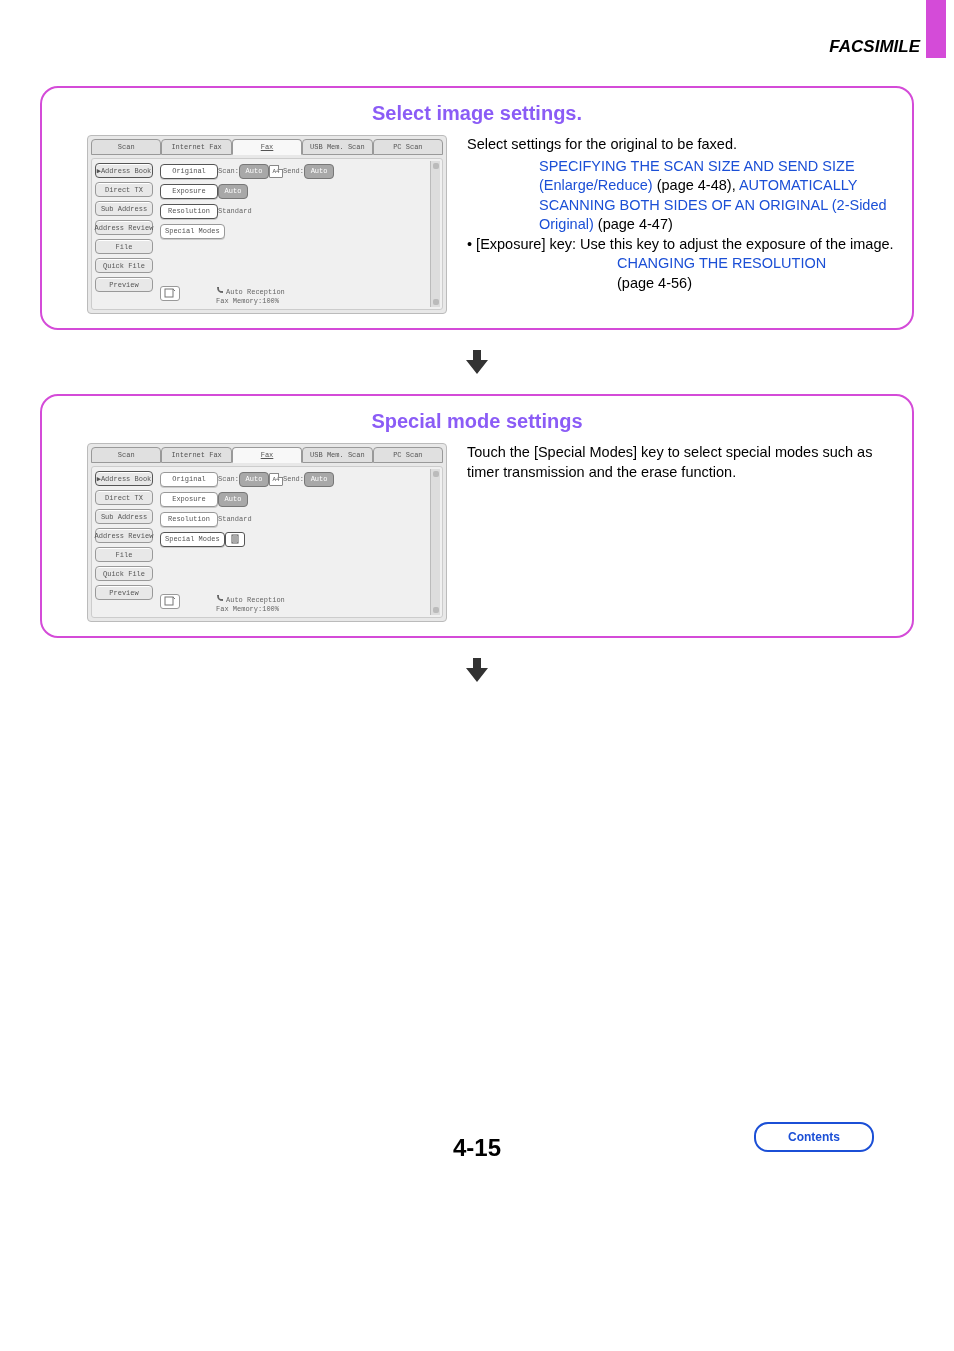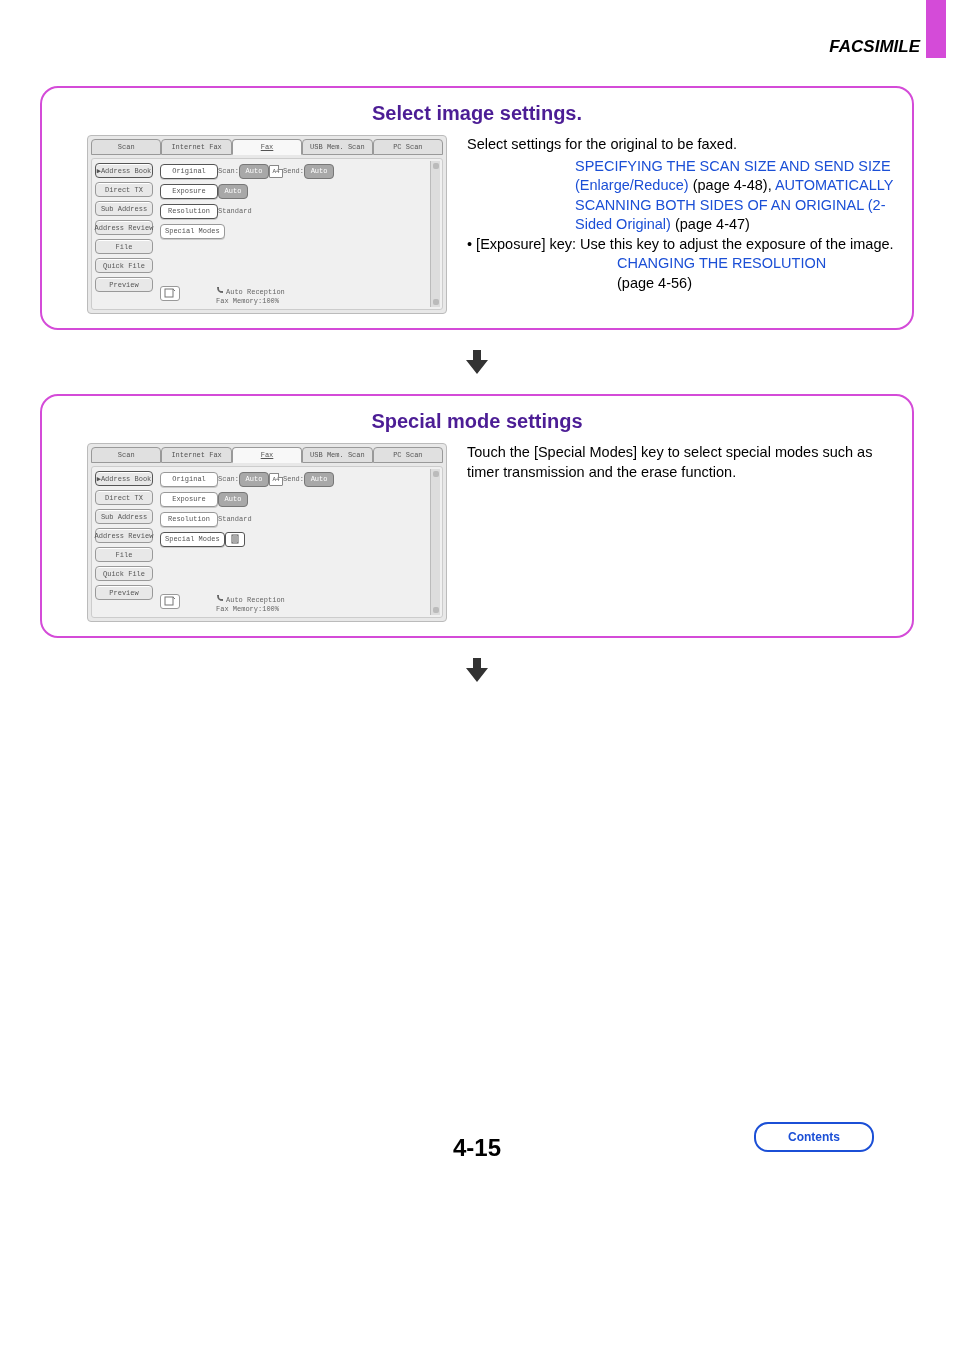--- a/index.html
+++ b/index.html
@@ -40,42 +40,42 @@
   .card {
     border: 2px solid #d44bd8;
     border-radius: 18px;
     padding: 10px 12px 14px 12px;
     background: #fff;
   }
   .card-title {
     text-align: center;
     font-weight: bold;
     font-size: 20px;
-    color: #4c1d95;
+    color: #8b5cf6;
     margin: 4px 0 10px 0;
   }
   .card-body {
     display: flex;
     gap: 20px;
     padding-left: 33px;
   }
   .panel-col {
     width: 360px;
     flex: 0 0 360px;
   }
   .text-col {
     flex: 1;
     font-size: 14.5px;
     line-height: 1.35;
   }
   .text-col p { margin: 0 0 2px 0; }
   .bullet-row { display: flex; }
   .bullet-row .key { white-space: nowrap; }
   .bullet-row .desc { margin-left: 4px; flex:1; }
-  .indent-block { margin-left: 108px; }
+  .indent-block { margin-left: 72px; }
   .link { color: #1b4fd6; }
   .page-num {
     text-align: center;
     font-weight: bold;
     font-size: 24px;
     margin-top: 450px;
   }
   .contents-btn {
     position: absolute;
     right: 40px;

